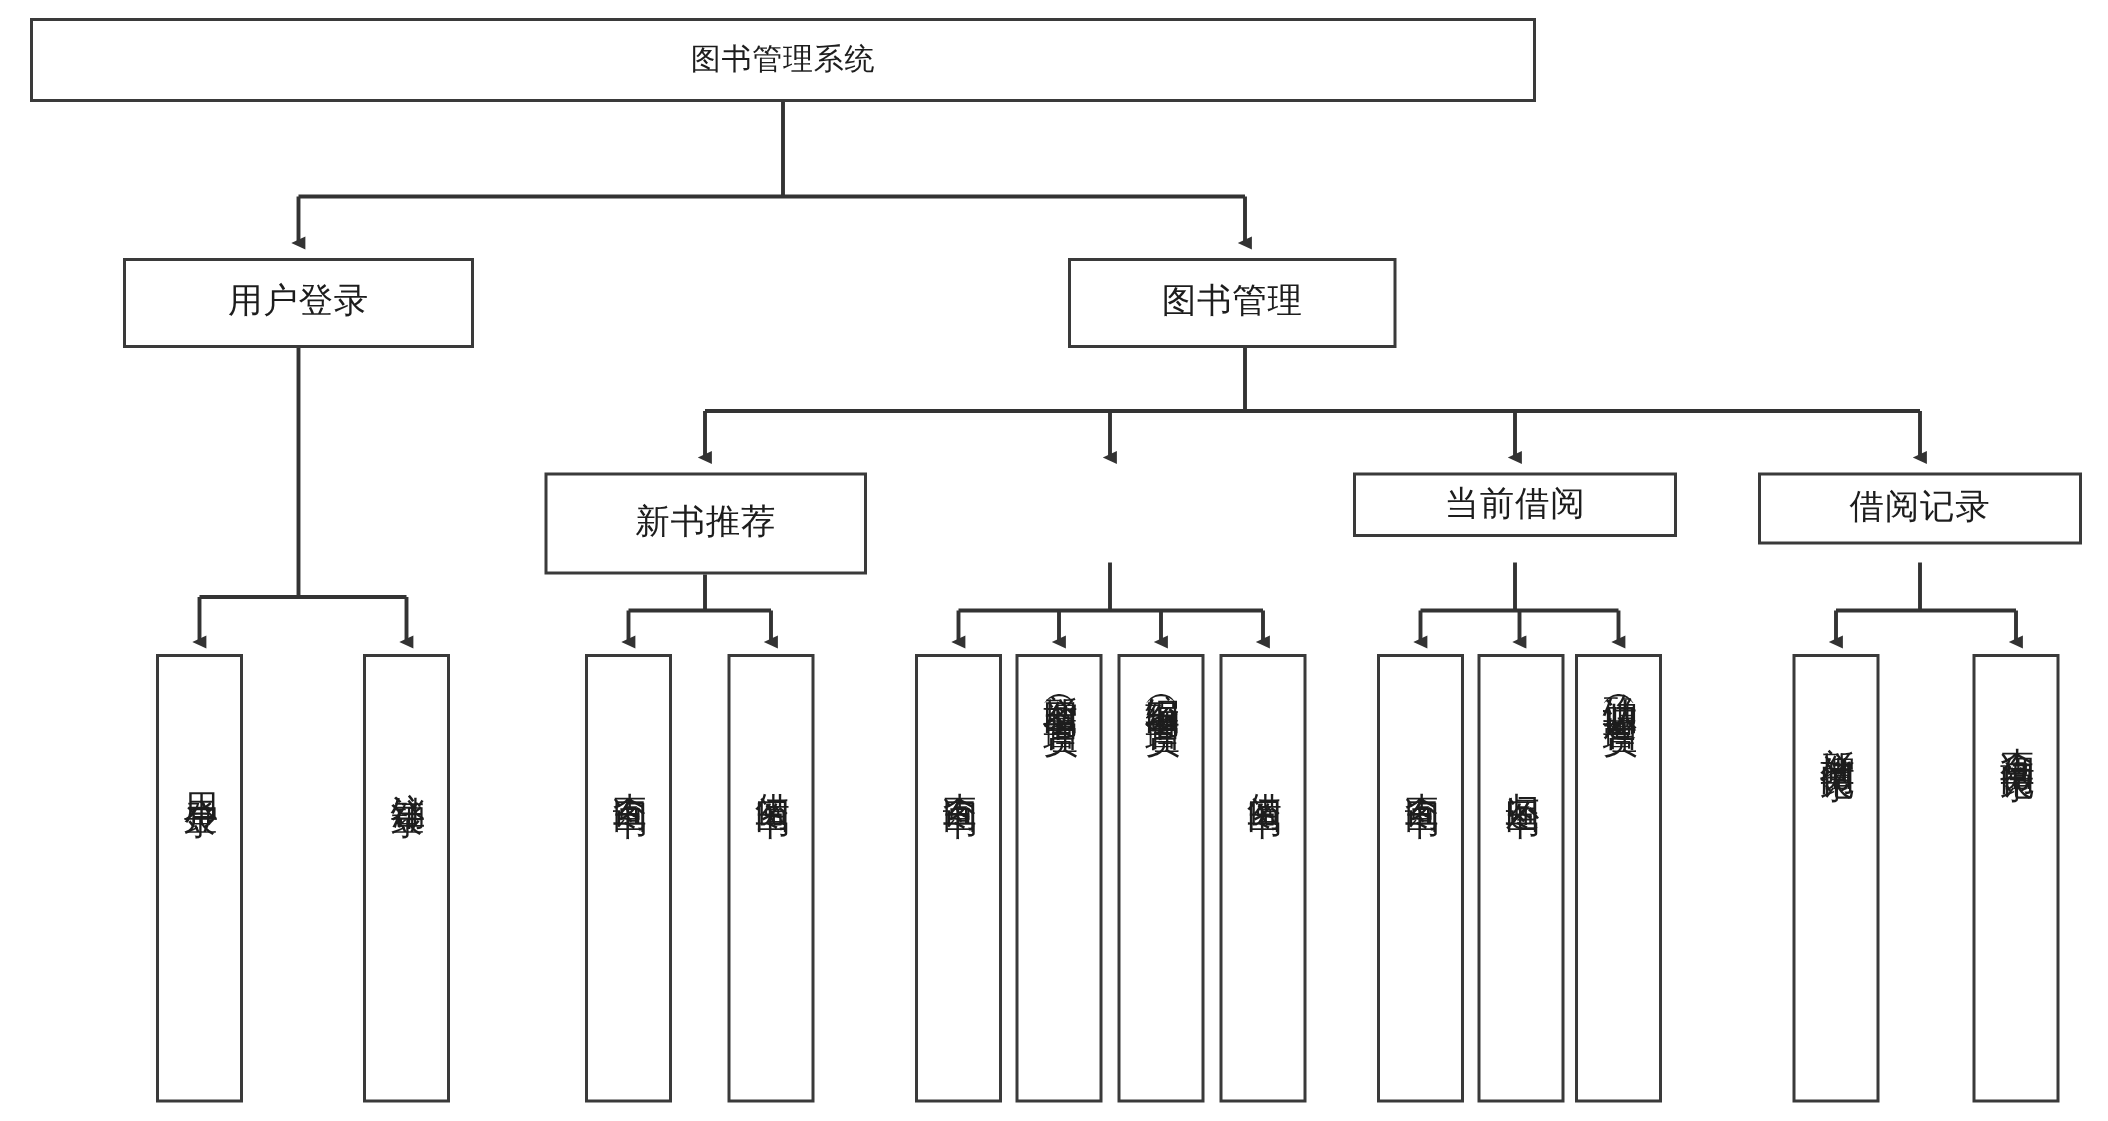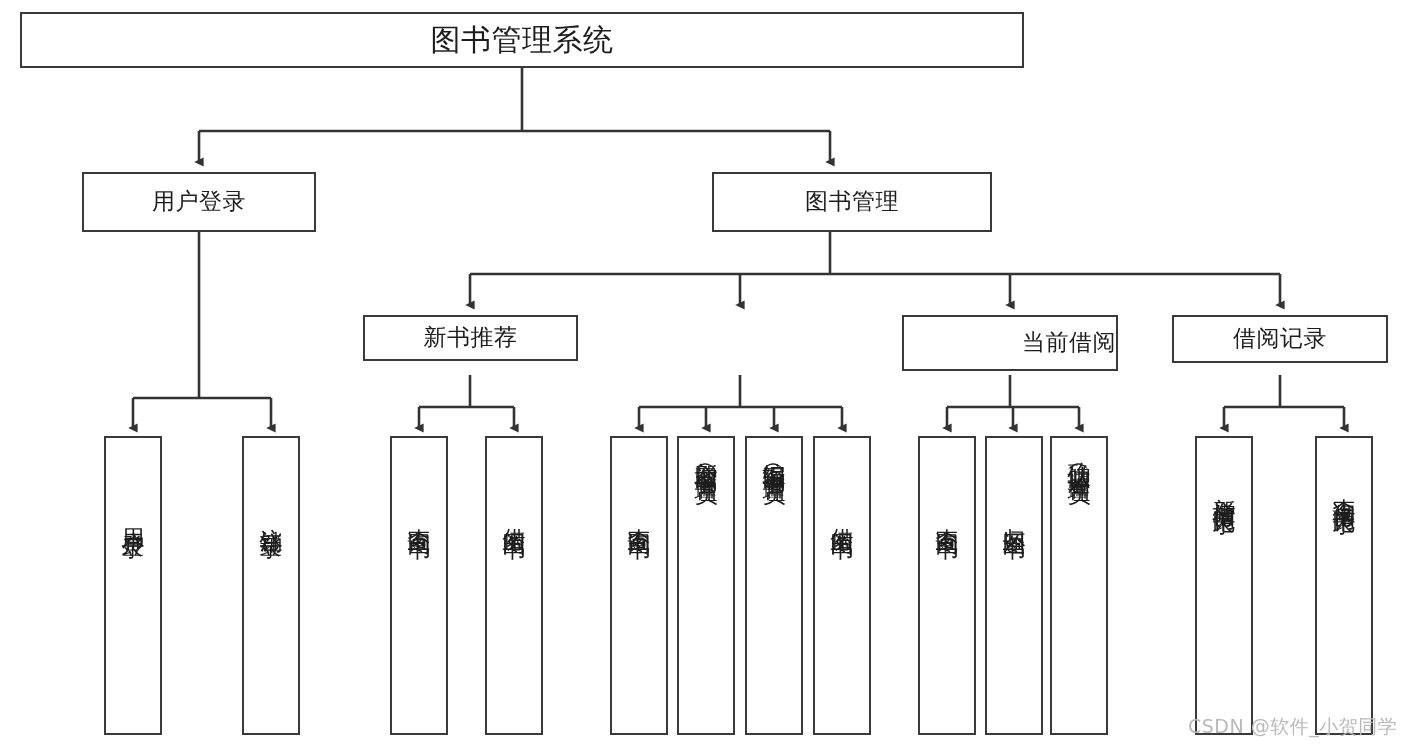--- a/index.html
+++ b/index.html
@@ -38,21 +38,21 @@
   .node .lbl {
     display: block;
     text-align: center;
     line-height: 1.18;
     letter-spacing: 0.5px;
   }
   .node.h .lbl {
     font-size: 23px;
   }
   .node.root .lbl {
-    font-size: 30px;
+    font-size: 20px;
     text-align: center;
   }
   .node.v {
     align-items: flex-start;
     justify-content: center;
     padding-top: 0;
   }
   .node.v .lbl {
     writing-mode: vertical-rl;
     text-orientation: upright;
@@ -127,28 +127,28 @@
     </g>
   </svg>
 
   <div class="node root h" style="left:20px; top:12px; width:1004px; height:56px;">
     <span class="lbl">图书管理系统</span>
   </div>
 
   <div class="node h" style="left:82px; top:172px; width:234px; height:60px;">
     <span class="lbl">用户登录</span>
   </div>
-  <div class="node h" style="left:712px; top:172px; width:280px; height:60px;">
+  <div class="node h" style="left:712px; top:172px; width:219px; height:60px;">
     <span class="lbl">图书管理</span>
   </div>
 
-  <div class="node h" style="left:363px; top:315px; width:215px; height:46px;">
+  <div class="node h" style="left:363px; top:315px; width:215px; height:68px;">
     <span class="lbl">新书推荐</span>
   </div>
-  <div class="node h" style="left:902px; top:315px; width:216px; height:56px;justify-content:flex-end;">
+  <div class="node h" style="left:902px; top:315px; width:216px; height:43px;">
     <span class="lbl">当前借阅</span>
   </div>
   <div class="node h" style="left:1172px; top:315px; width:216px; height:48px;">
     <span class="lbl">借阅记录</span>
   </div>
 
   <div class="node v" style="left:104px; top:436px; width:58px; height:299px; padding-top:72px;">
     <span class="lbl">用户登录</span>
   </div>
   <div class="node v" style="left:242px; top:436px; width:58px; height:299px; padding-top:72px;">
@@ -185,15 +185,14 @@
     <span class="lbl">确认归还（管理员）</span>
   </div>
 
   <div class="node v" style="left:1195px; top:436px; width:58px; height:299px; padding-top:42px;">
     <span class="lbl">新增借阅记录</span>
   </div>
   <div class="node v" style="left:1315px; top:436px; width:58px; height:299px; padding-top:42px;">
     <span class="lbl">查询借阅记录</span>
   </div>
 
-  <div class="watermark" style="left:1188px; top:714px;">CSDN @软件_小贺同学</div>
 
 </div>
 
 </body></html>

